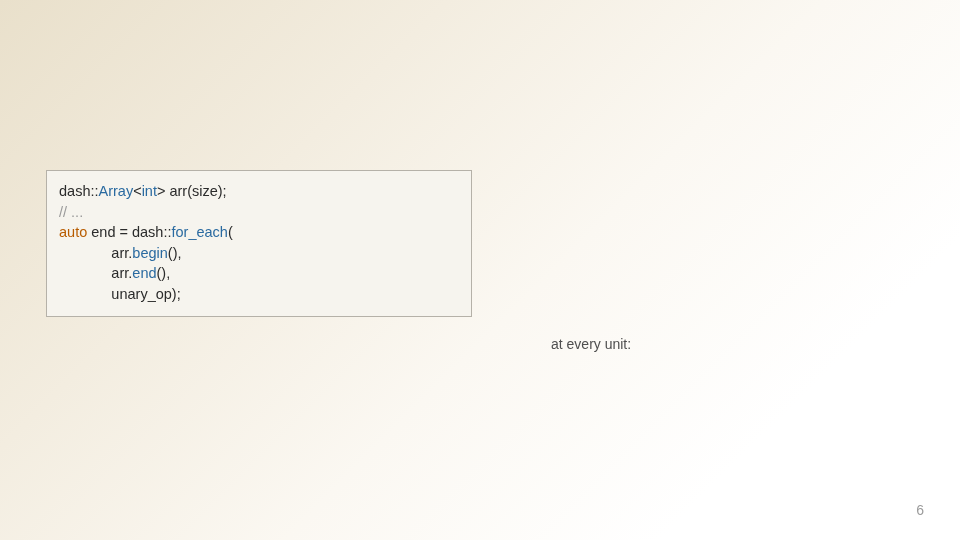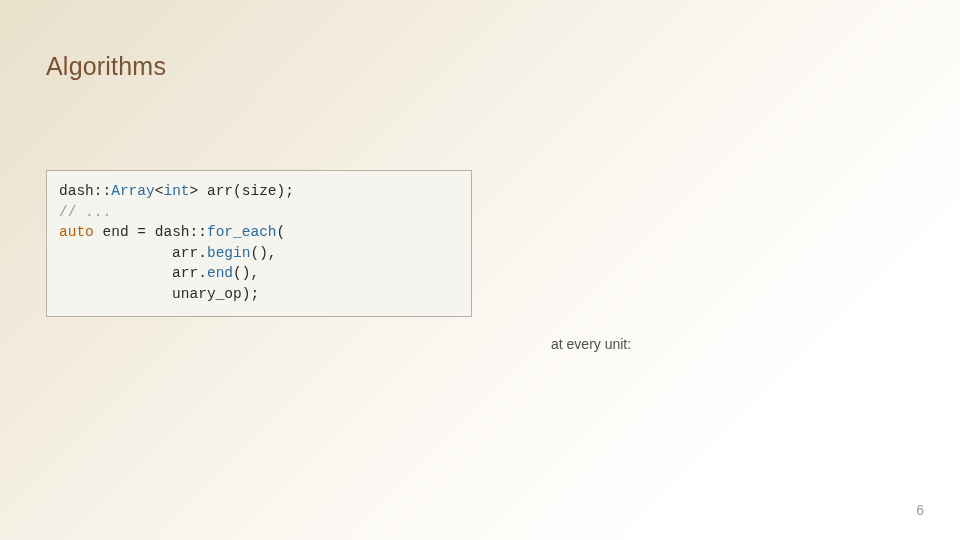--- a/index.html
+++ b/index.html
@@ -26,21 +26,21 @@
     letter-spacing: 0.2px;
   }
   .codebox {
     position: absolute;
     left: 46px;
     top: 170px;
     width: 400px;
     padding: 10px 12px 12px 12px;
     border: 1px solid #b5b1a8;
     background: #f6f4ee;
-    font-family: Liberation Mono, monospace;
+    font-family: Liberation Sans, sans-serif;
     font-size: 14.5px;
     line-height: 1.42;
     color: #2b2b2b;
     white-space: pre;
   }
   .kw   { color: #2a6aa0; } 
   .auto { color: #b85c00; } 
   .cmt  { color: #9a9a9a; } 
   .caption {
     position: absolute;
@@ -56,21 +56,20 @@
     bottom: 22px;
     font-size: 14px;
     color: #9b9b9b;
   }
 </style>
 </head>
 <body>
 
 <div class="slide">
 
-  <div class="title">Algorithms</div>
 
   <div class="codebox"><span>dash::</span><span class="kw">Array</span><span>&lt;</span><span class="kw">int</span><span>&gt; arr(size);</span>
 <span class="cmt">// ...</span>
 <span class="auto">auto</span><span> end = dash::</span><span class="kw">for_each</span><span>(</span>
 <span>             arr.</span><span class="kw">begin</span><span>(),</span>
 <span>             arr.</span><span class="kw">end</span><span>(),</span>
 <span>             unary_op);</span></div>
 
   <div class="caption">at every unit:</div>
 

